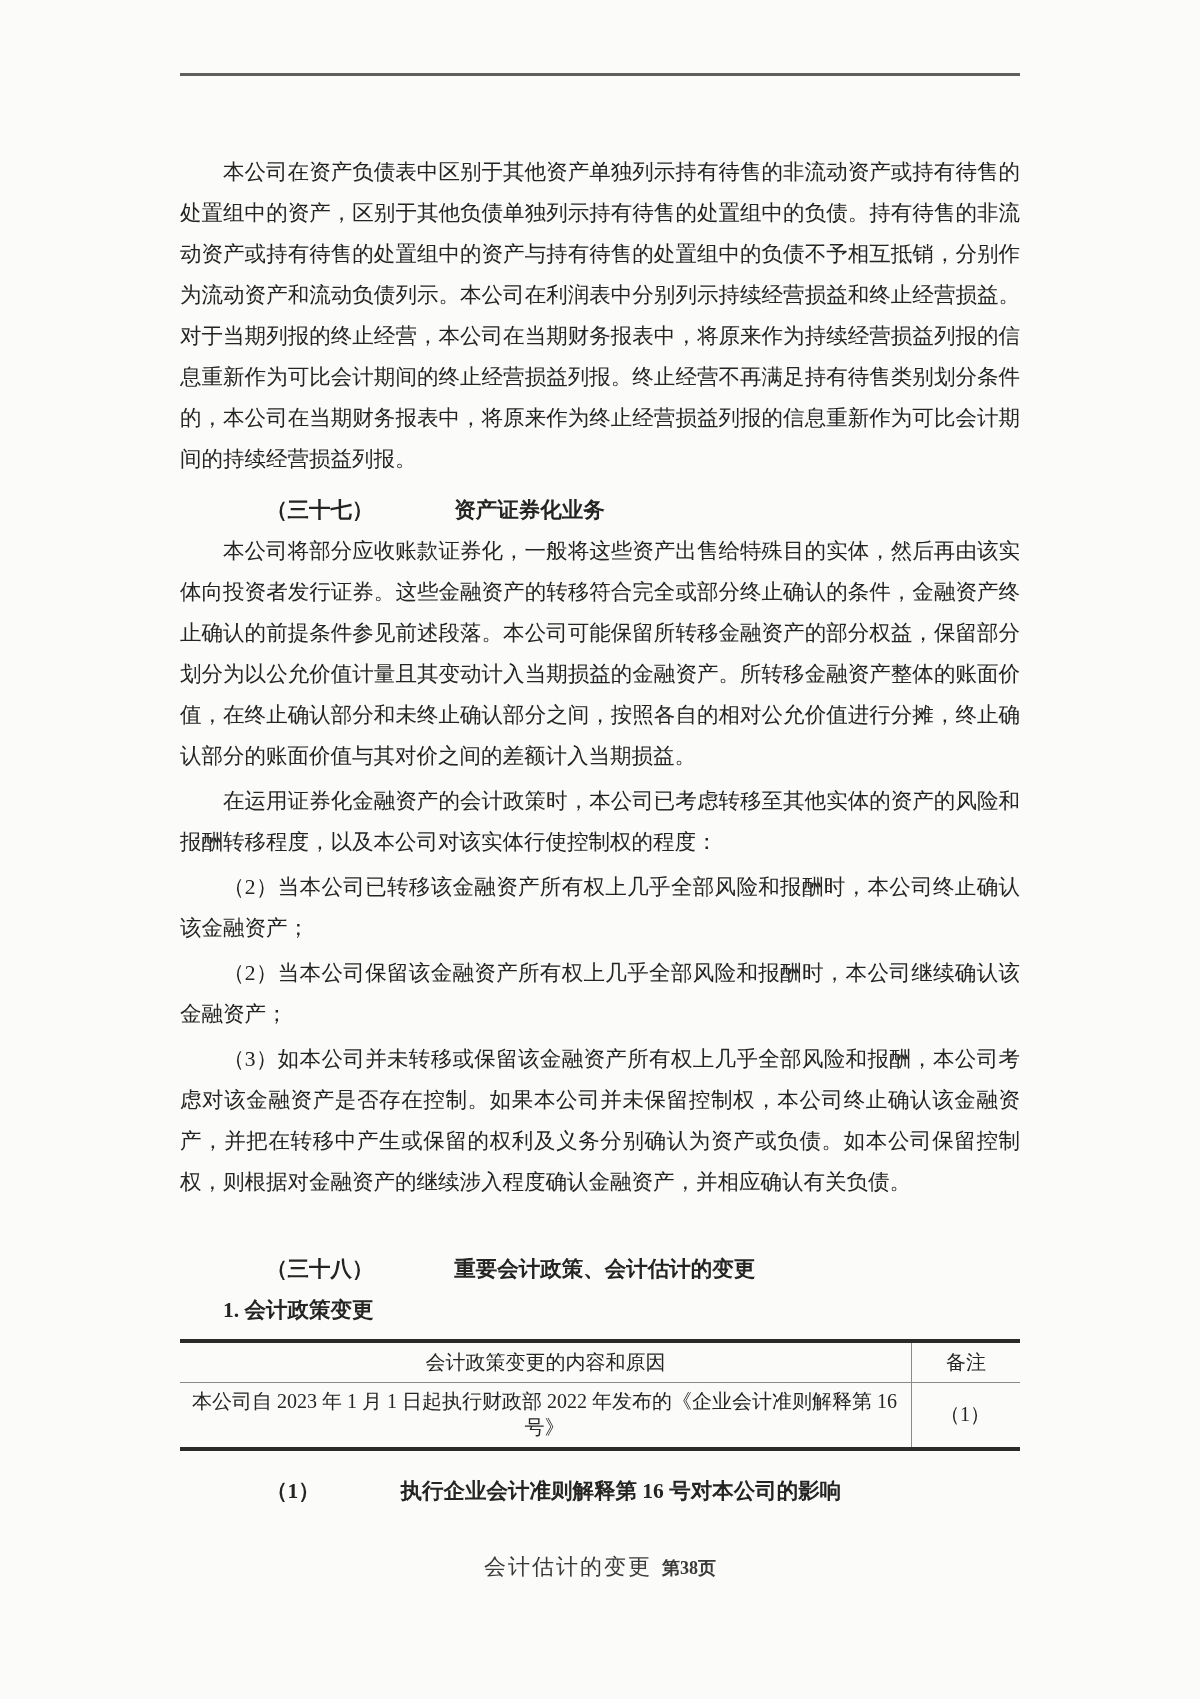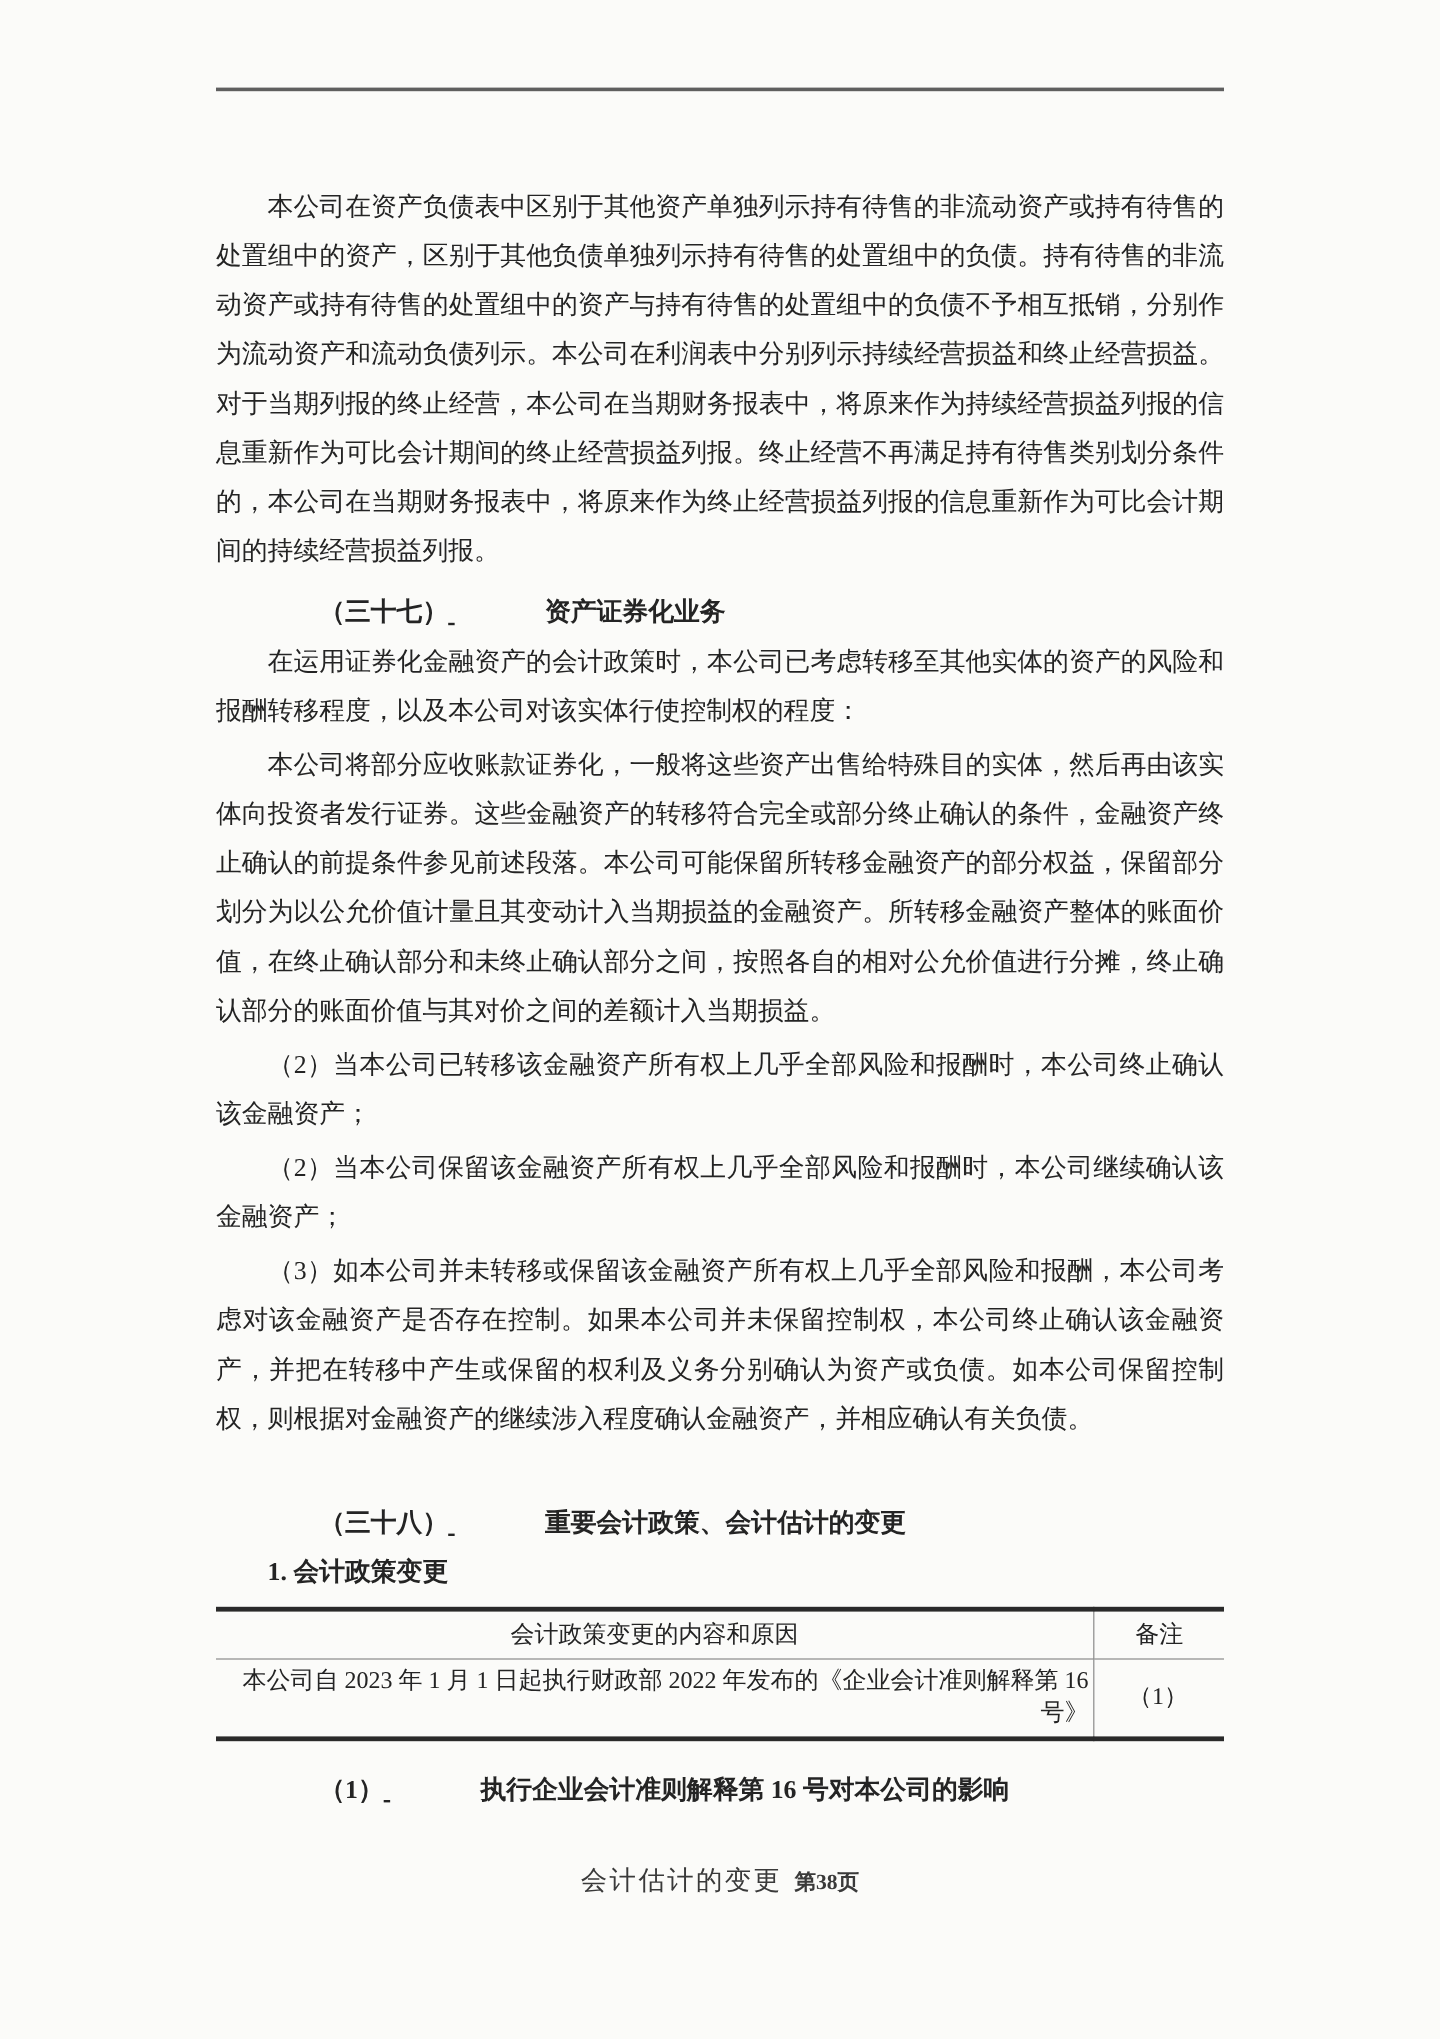--- a/index.html
+++ b/index.html
@@ -24,21 +24,20 @@
   .para{
     margin:0 0 4px 0;
     text-indent:2em;
     text-align:justify;
   }
   .heading{
     margin:10px 0 0 0;
     font-weight:bold;
     text-indent:2em;
     line-height:41px;
-    text-decoration:underline;
   }
   .heading .h-num{display:inline-block;}
   .heading .h-title{display:inline-block;margin-left:1.5em;}
   .heading-38{margin-top:46px;}
   .subheading{
     margin:0;
     font-weight:bold;
     text-indent:2em;
     line-height:41px;
   }
@@ -53,21 +52,21 @@
     line-height:26px;
   }
   table.policy th{
     font-weight:normal;
     text-align:center;
     padding:6px 4px 7px 4px;
     border-bottom:1px solid #8a8a8a;
   }
   table.policy td{
     padding:5px 4px 7px 2px;
-    text-align:right;
+    text-align:center;
   }
   .col-divider{border-right:1px solid #8a8a8a;}
   .remark-col{width:100px;text-align:center !important;}
   .footer{
     position:absolute;
     top:1552px;left:0;right:0;
     text-align:center;
     line-height:30px;
     color:#3a3a3a;
   }
@@ -81,22 +80,22 @@
 
   <hr class="rule">
 
   <p class="para">本公司在资产负债表中区别于其他资产单独列示持有待售的非流动资产或持有待售的处置组中的资产，区别于其他负债单独列示持有待售的处置组中的负债。持有待售的非流动资产或持有待售的处置组中的资产与持有待售的处置组中的负债不予相互抵销，分别作为流动资产和流动负债列示。本公司在利润表中分别列示持续经营损益和终止经营损益。对于当期列报的终止经营，本公司在当期财务报表中，将原来作为持续经营损益列报的信息重新作为可比会计期间的终止经营损益列报。终止经营不再满足持有待售类别划分条件的，本公司在当期财务报表中，将原来作为终止经营损益列报的信息重新作为可比会计期间的持续经营损益列报。</p>
 
   <div class="heading">
     <span class="h-num">（三十七）</span>
     <span class="h-title">资产证券化业务</span>
   </div>
 
+  <p class="para">本公司将部分应收账款证券化，一般将这些资产出售给特殊目的实体，然后再由该实体向投资者发行证券。这些金融资产的转移符合完全或部分终止确认的条件，金融资产终止确认的前提条件参见前述段落。本公司可能保留所转移金融资产的部分权益，保留部分划分为以公允价值计量且其变动计入当期损益的金融资产。所转移金融资产整体的账面价值，在终止确认部分和未终止确认部分之间，按照各自的相对公允价值进行分摊，终止确认部分的账面价值与其对价之间的差额计入当期损益。</p>
   <p class="para">在运用证券化金融资产的会计政策时，本公司已考虑转移至其他实体的资产的风险和报酬转移程度，以及本公司对该实体行使控制权的程度：</p>
-  <p class="para">本公司将部分应收账款证券化，一般将这些资产出售给特殊目的实体，然后再由该实体向投资者发行证券。这些金融资产的转移符合完全或部分终止确认的条件，金融资产终止确认的前提条件参见前述段落。本公司可能保留所转移金融资产的部分权益，保留部分划分为以公允价值计量且其变动计入当期损益的金融资产。所转移金融资产整体的账面价值，在终止确认部分和未终止确认部分之间，按照各自的相对公允价值进行分摊，终止确认部分的账面价值与其对价之间的差额计入当期损益。</p>
 
   <p class="para">（2）当本公司已转移该金融资产所有权上几乎全部风险和报酬时，本公司终止确认该金融资产；</p>
   <p class="para">（2）当本公司保留该金融资产所有权上几乎全部风险和报酬时，本公司继续确认该金融资产；</p>
   <p class="para">（3）如本公司并未转移或保留该金融资产所有权上几乎全部风险和报酬，本公司考虑对该金融资产是否存在控制。如果本公司并未保留控制权，本公司终止确认该金融资产，并把在转移中产生或保留的权利及义务分别确认为资产或负债。如本公司保留控制权，则根据对金融资产的继续涉入程度确认金融资产，并相应确认有关负债。</p>
 
   <div class="heading heading-38">
     <span class="h-num">（三十八）</span>
     <span class="h-title">重要会计政策、会计估计的变更</span>
   </div>
 

